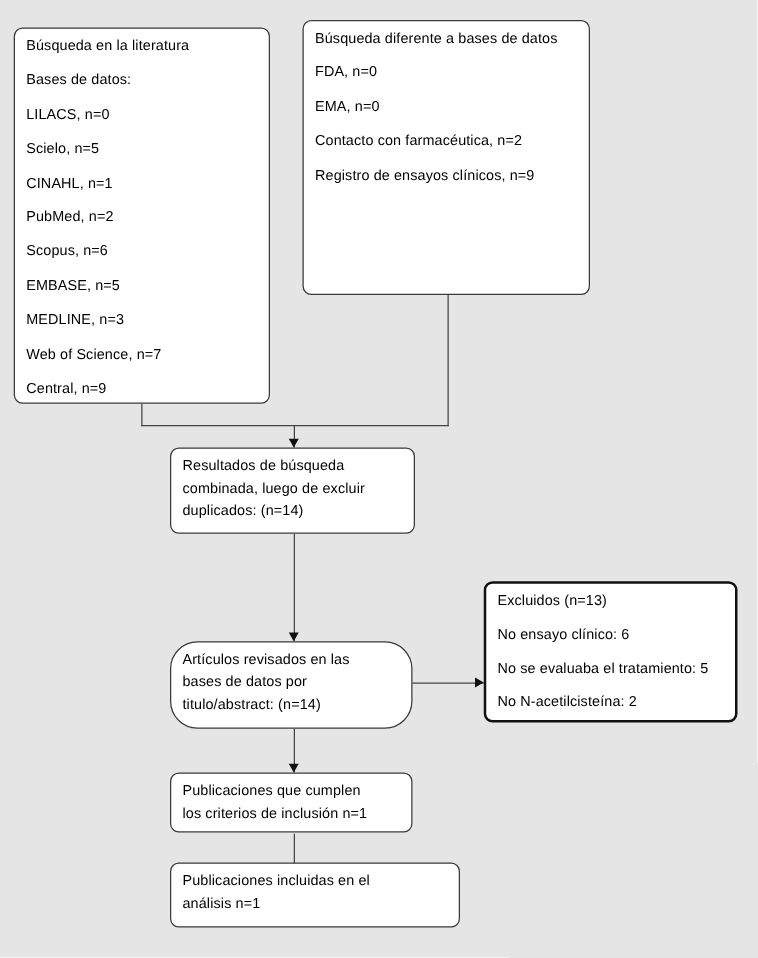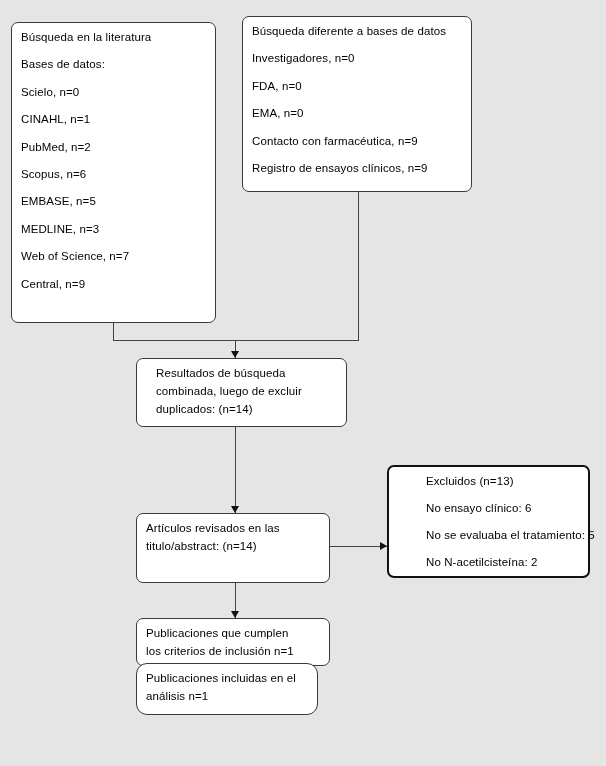--- a/index.html
+++ b/index.html
@@ -18,21 +18,20 @@
   .node {
     position: absolute;
     box-sizing: border-box;
     background: #ffffff;
     border: 1px solid #3a3a3a;
     border-radius: 7px;
     z-index: 3;
   }
   .node.thick {
     border: 2px solid #111111;
-    padding-left: 28px;
   }
   .node-body {
     padding: 7px 9px 6px 9px;
   }
   .line {
     font-size: 11.5px;
     line-height: 14px;
     color: #000000;
     white-space: nowrap;
     letter-spacing: 0.1px;
@@ -107,73 +106,74 @@
   <div class="conn vline" style="left:235px; top:583px; height:35px;"></div>
   <div class="arrow-down" style="left:231px; top:611px;"></div>
 
   <div class="conn vline" style="left:235px; top:667px; height:36px;"></div>
   <div class="arrow-down" style="left:231px; top:696px;"></div>
 
   <div class="node" style="left:11px; top:22px; width:205px; height:301px;">
     <div class="node-body spaced">
       <div class="line">Búsqueda en la literatura</div>
       <div class="line">Bases de datos:</div>
-      <div class="line">Scielo, n=0</div>
+      <div class="line">LILACS, n=0</div>
+      <div class="line">Scielo, n=5</div>
       <div class="line">CINAHL, n=1</div>
       <div class="line">PubMed, n=2</div>
       <div class="line">Scopus, n=6</div>
       <div class="line">EMBASE, n=5</div>
       <div class="line">MEDLINE, n=3</div>
       <div class="line">Web of Science, n=7</div>
       <div class="line">Central, n=9</div>
     </div>
   </div>
 
-  <div class="node" style="left:242px; top:16px; width:230px; height:176px;">
+  <div class="node" style="left:242px; top:16px; width:230px; height:220px;">
     <div class="node-body spaced">
       <div class="line">Búsqueda diferente a bases de datos</div>
-      <div class="line">Investigadores, n=0</div>
       <div class="line">FDA, n=0</div>
       <div class="line">EMA, n=0</div>
-      <div class="line">Contacto con farmacéutica, n=9</div>
+      <div class="line">Contacto con farmacéutica, n=2</div>
       <div class="line">Registro de ensayos clínicos, n=9</div>
     </div>
   </div>
 
-  <div class="node" style="left:136px; top:358px; width:211px; height:69px;padding-left:10px;">
+  <div class="node" style="left:136px; top:358px; width:196px; height:69px;">
     <div class="node-body tight">
       <div class="line">Resultados de búsqueda</div>
       <div class="line">combinada, luego de excluir</div>
       <div class="line">duplicados: (n=14)</div>
     </div>
   </div>
 
-  <div class="node" style="left:136px; top:513px; width:194px; height:70px;">
+  <div class="node" style="left:136px; top:513px; width:194px; height:70px;border-radius:22px;">
     <div class="node-body tight">
       <div class="line">Artículos revisados en las</div>
+      <div class="line">bases de datos por</div>
       <div class="line">titulo/abstract: (n=14)</div>
     </div>
   </div>
 
   <div class="node thick" style="left:387px; top:465px; width:203px; height:113px;">
     <div class="node-body excl">
       <div class="line">Excluidos (n=13)</div>
       <div class="line">No ensayo clínico: 6</div>
       <div class="line">No se evaluaba el tratamiento: 5</div>
       <div class="line">No N-acetilcisteína: 2</div>
     </div>
   </div>
 
   <div class="node" style="left:136px; top:618px; width:194px; height:48px;">
     <div class="node-body tight">
       <div class="line">Publicaciones que cumplen</div>
       <div class="line">los criterios de inclusión n=1</div>
     </div>
   </div>
 
-  <div class="node" style="left:136px; top:663px; width:182px; height:52px;border-radius:11px;">
+  <div class="node" style="left:136px; top:690px; width:232px; height:52px;">
     <div class="node-body tight">
       <div class="line">Publicaciones incluidas en el</div>
       <div class="line">análisis n=1</div>
     </div>
   </div>
 
 </div>
 
 </body></html>

